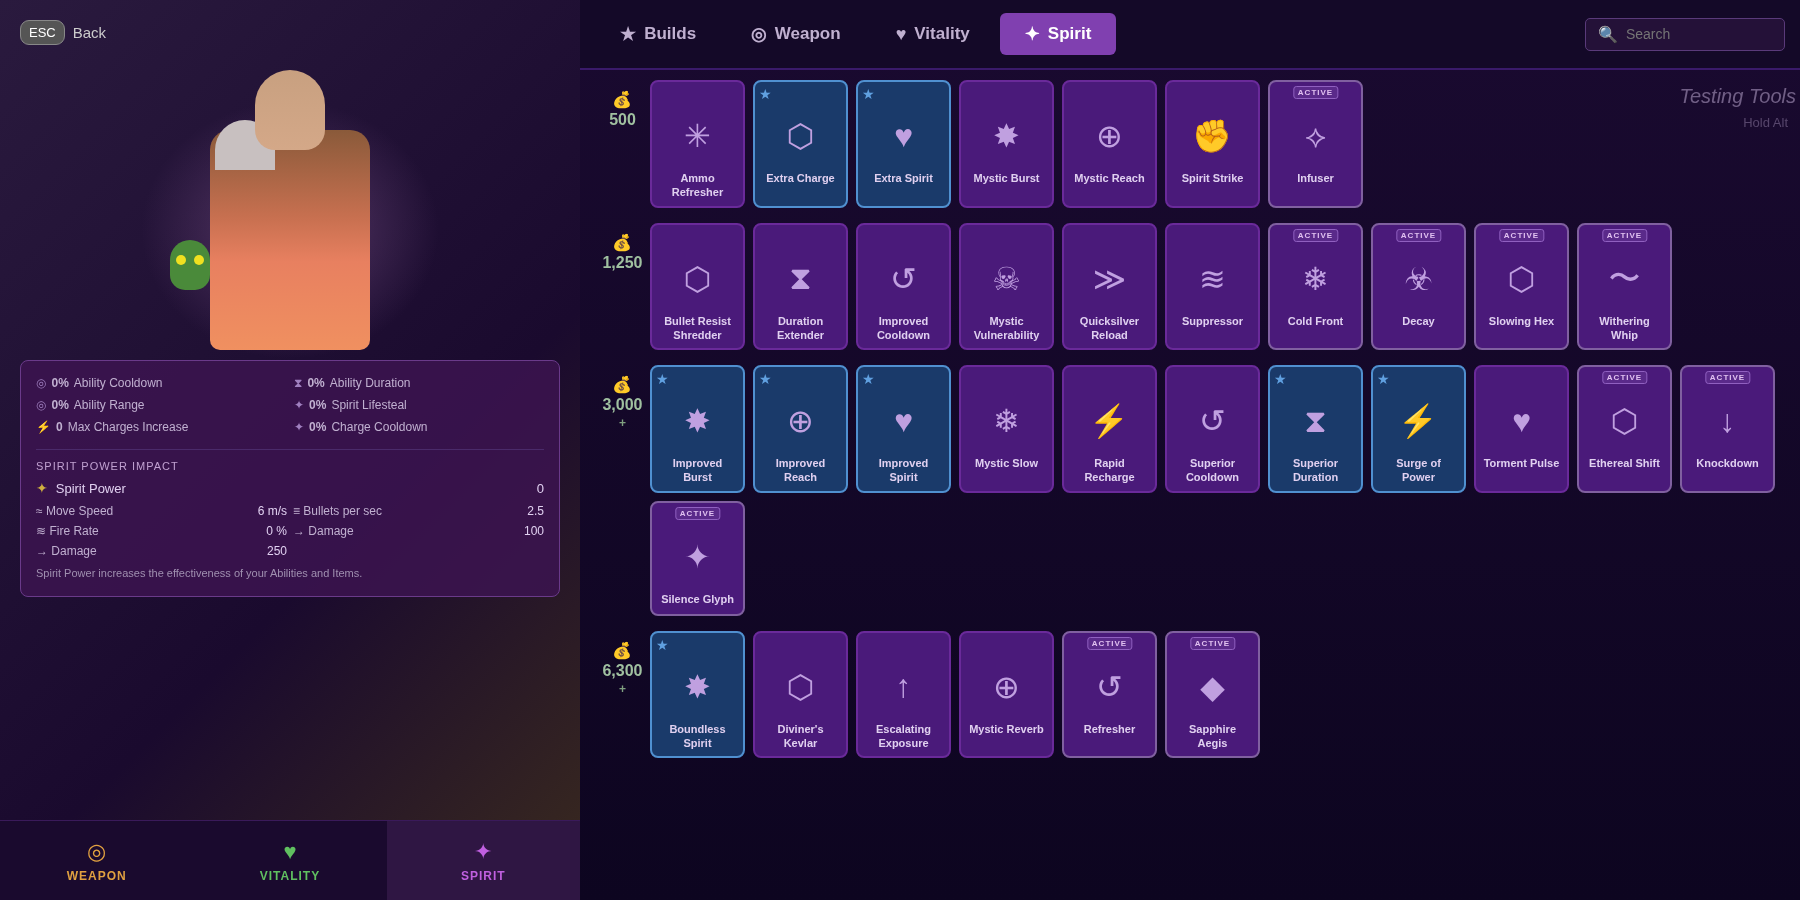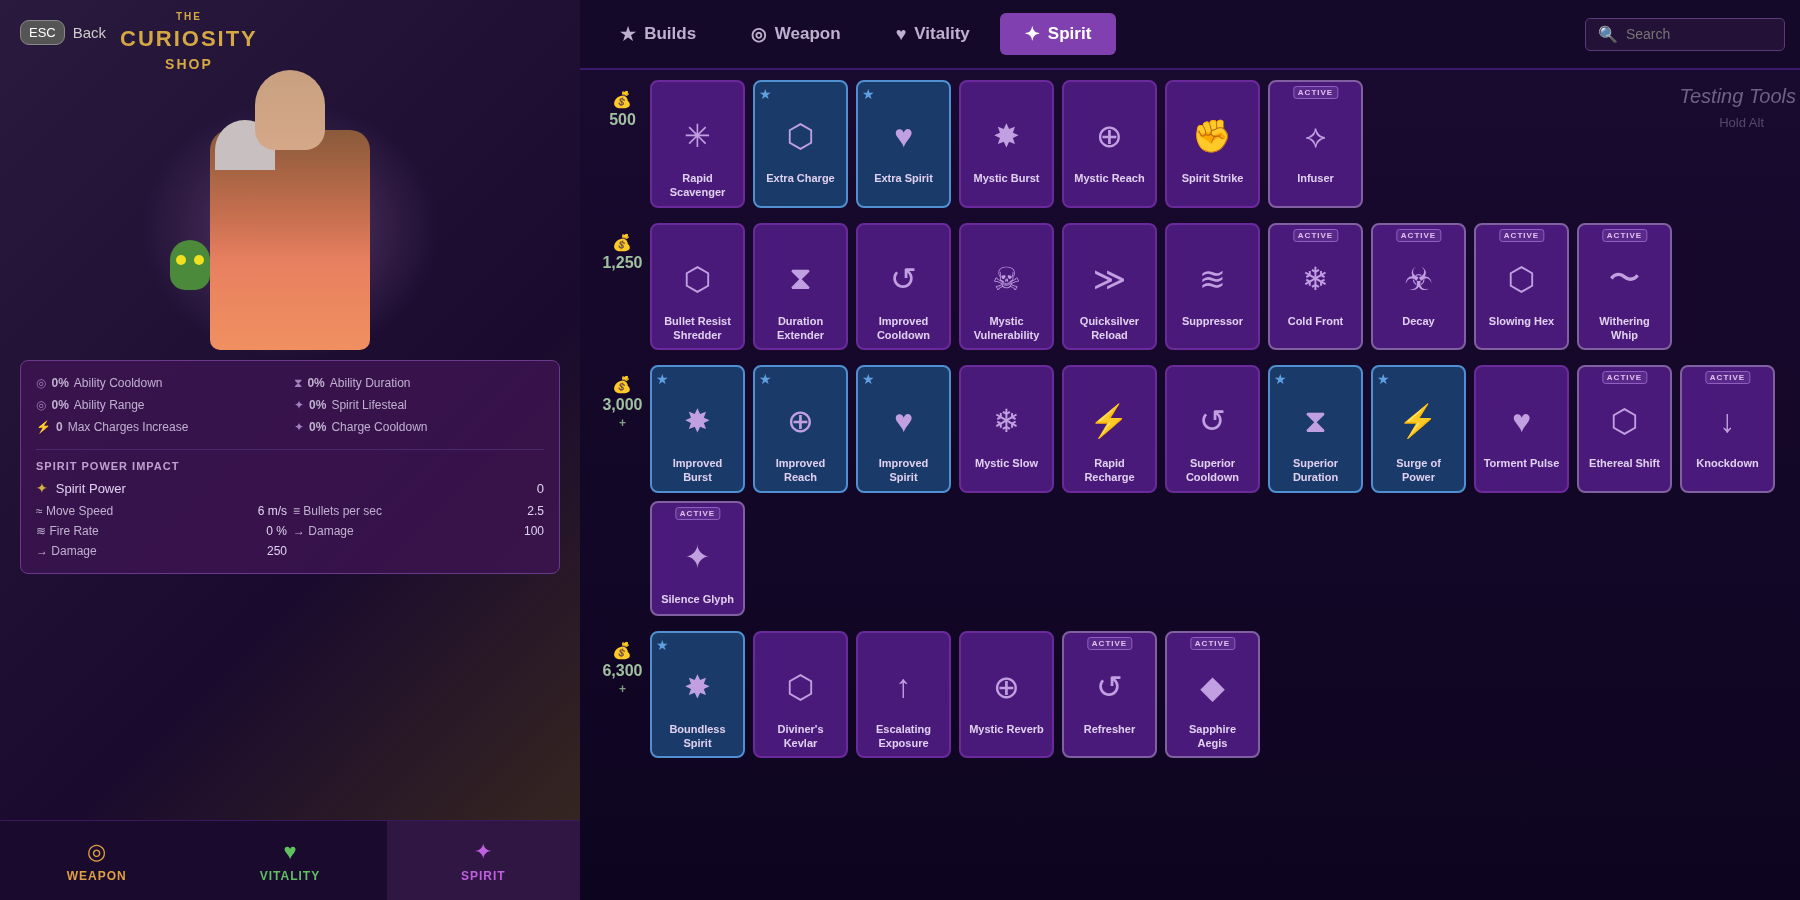--- a/index.html
+++ b/index.html
@@ -132,21 +132,21 @@
       font-size: 12px; color: #c0b0d0;
     }
     .stat-icon {
       font-size: 12px; color: #a080c0;
     }
     .stat-pct { color: #c0b0d0; font-weight: bold; }
 
     .divider { height: 1px; background: #4a2a6a; margin: 10px 0; }
 
     .spirit-power-title {
-      font-size: 11px; font-weight: bold;
+      font-size: 11px; font-weight: normal;
       letter-spacing: 1px; color: #c0a0d0; margin-bottom: 8px;
     }
     .power-row {
       display: flex; align-items: center; gap: 8px; margin-bottom: 5px;
     }
     .power-icon { font-size: 14px; color: #d0b040; }
     .power-label { font-size: 13px; color: #e0d0f0; }
     .power-value { font-size: 13px; color: #e0d0f0; }
 
     .power-stats-grid {
@@ -242,21 +242,21 @@
     }
 
     .hint-text {
       position: absolute;
       top: 85px; right: 4px;
       font-size: 20px; color: rgba(200,180,220,0.5);
       font-style: italic;
     }
     .hint-sub {
       position: absolute;
-      top: 115px; right: 36px;
+      top: 115px; right: 12px;
       font-size: 13px; color: rgba(180,160,200,0.4);
     }
 
     
     .items-area {
       overflow-y: auto;
       height: 830px;
       padding: 10px 15px;
       scrollbar-width: thin;
       scrollbar-color: #5a3a8a #1a0a30;
@@ -349,25 +349,20 @@
   </style>
 </head>
 <body>
 
 <div class="left-panel">
   <div class="esc-back">
     <button class="esc-btn">ESC</button>
     <span class="back-label">Back</span>
   </div>
 
-  <div class="shop-logo">
-    <div class="the">THE</div>
-    <div class="curiosity">CURIOSITY</div>
-    <div class="shop">SHOP</div>
-  </div>
 
   <div class="character-area">
     <div class="character-silhouette">
       <div class="char-body">
         <div class="char-hair"></div>
         <div class="char-head"></div>
         <div class="owl">
           <div class="owl-eyes">
             <div class="owl-eye"></div>
             <div class="owl-eye"></div>
@@ -437,20 +432,21 @@
       <div class="power-stat-row">
         <span class="power-stat-label">→ Damage</span>
         <span class="power-stat-value">100</span>
       </div>
       <div class="power-stat-row">
         <span class="power-stat-label">→ Damage</span>
         <span class="power-stat-value">250</span>
       </div>
     </div>
 
+    <div class="spirit-desc">Spirit Power increases the effectiveness of your Abilities and Items.</div>
   </div>
 
   <div class="bottom-nav">
     <button class="nav-btn">
       <span class="nav-btn-icon nav-weapon">◎</span>
       <span class="nav-btn-label nav-weapon">WEAPON</span>
     </button>
     <button class="nav-btn">
       <span class="nav-btn-icon nav-vitality">♥</span>
       <span class="nav-btn-label nav-vitality">VITALITY</span>
@@ -497,21 +493,21 @@
     <div class="tier-row">
       <div class="tier-label">
         <span class="coin-icon">💰</span>
         <span class="tier-cost">500</span>
       </div>
       <div class="items-grid">
         <div class="item-card">
           <div class="item-icon-area">
             <span class="item-icon">✳</span>
           </div>
-          <div class="item-name">Rapid Scavenger</div>
+          <div class="item-name">Ammo Refresher</div>
         </div>
         <div class="item-card starred">
           <span class="item-star">★</span>
           <div class="item-icon-area">
             <span class="item-icon">⬡</span>
           </div>
           <div class="item-name">Extra Charge</div>
         </div>
         <div class="item-card starred">
           <span class="item-star">★</span>

